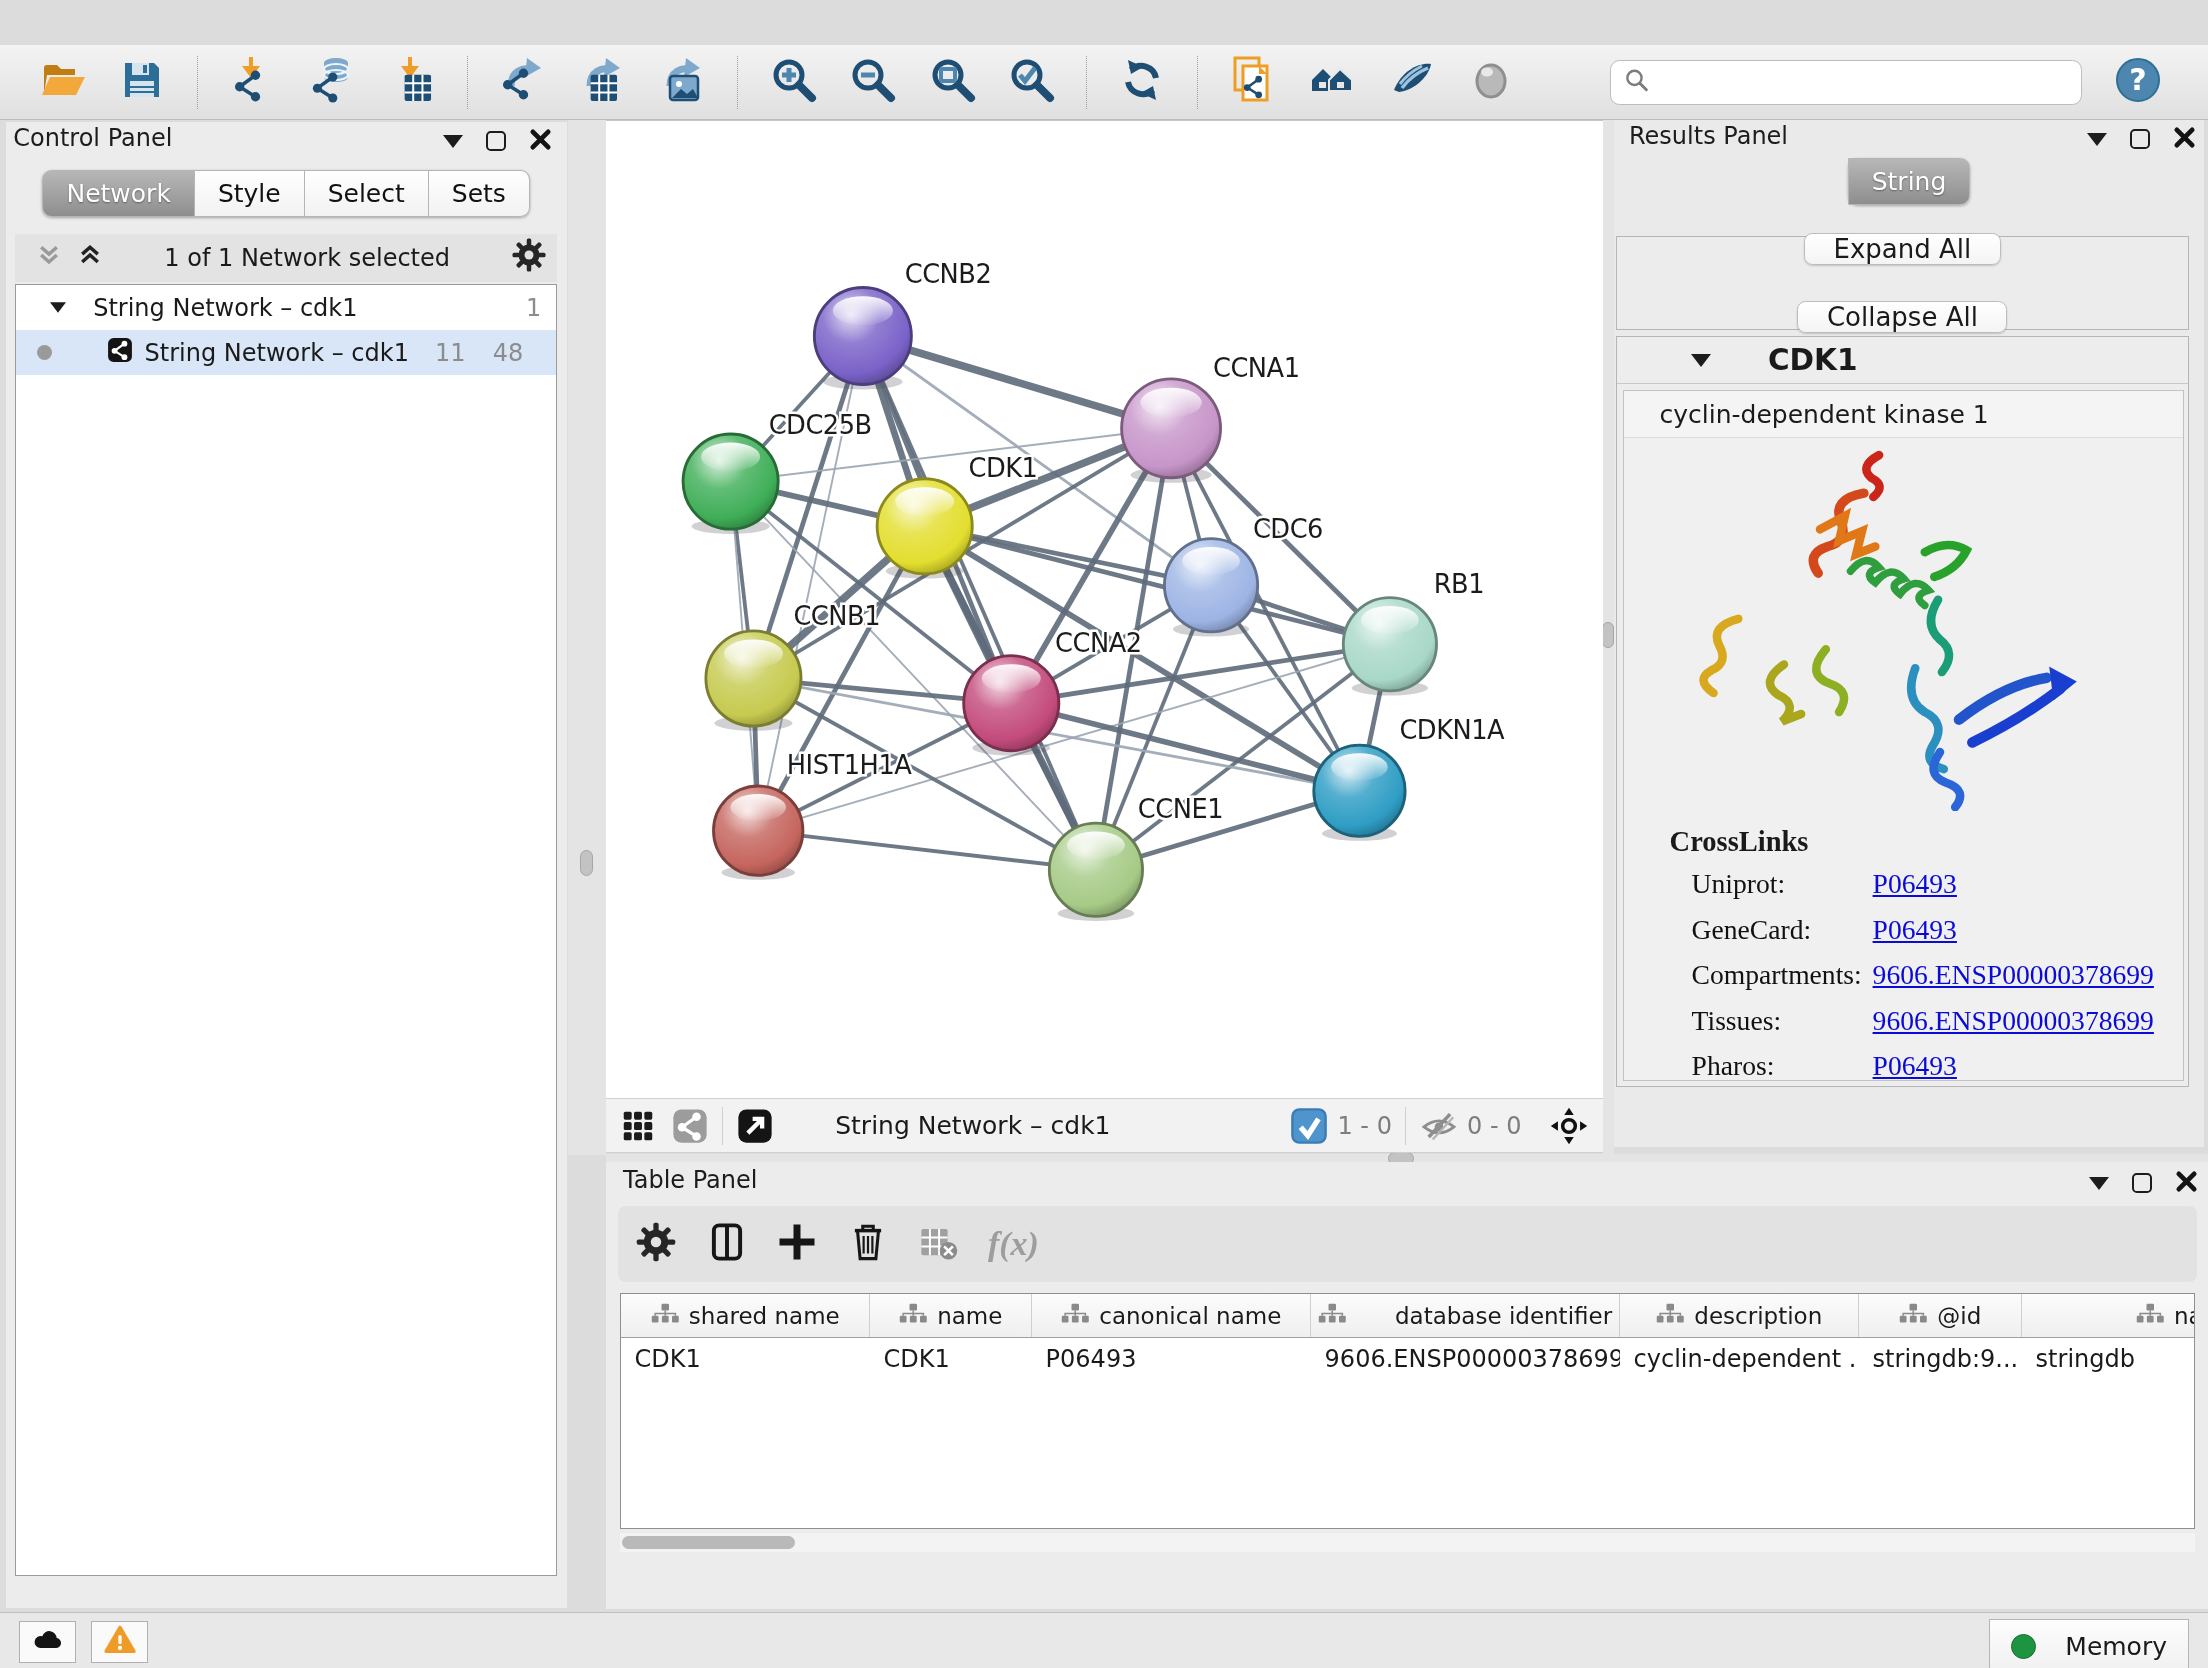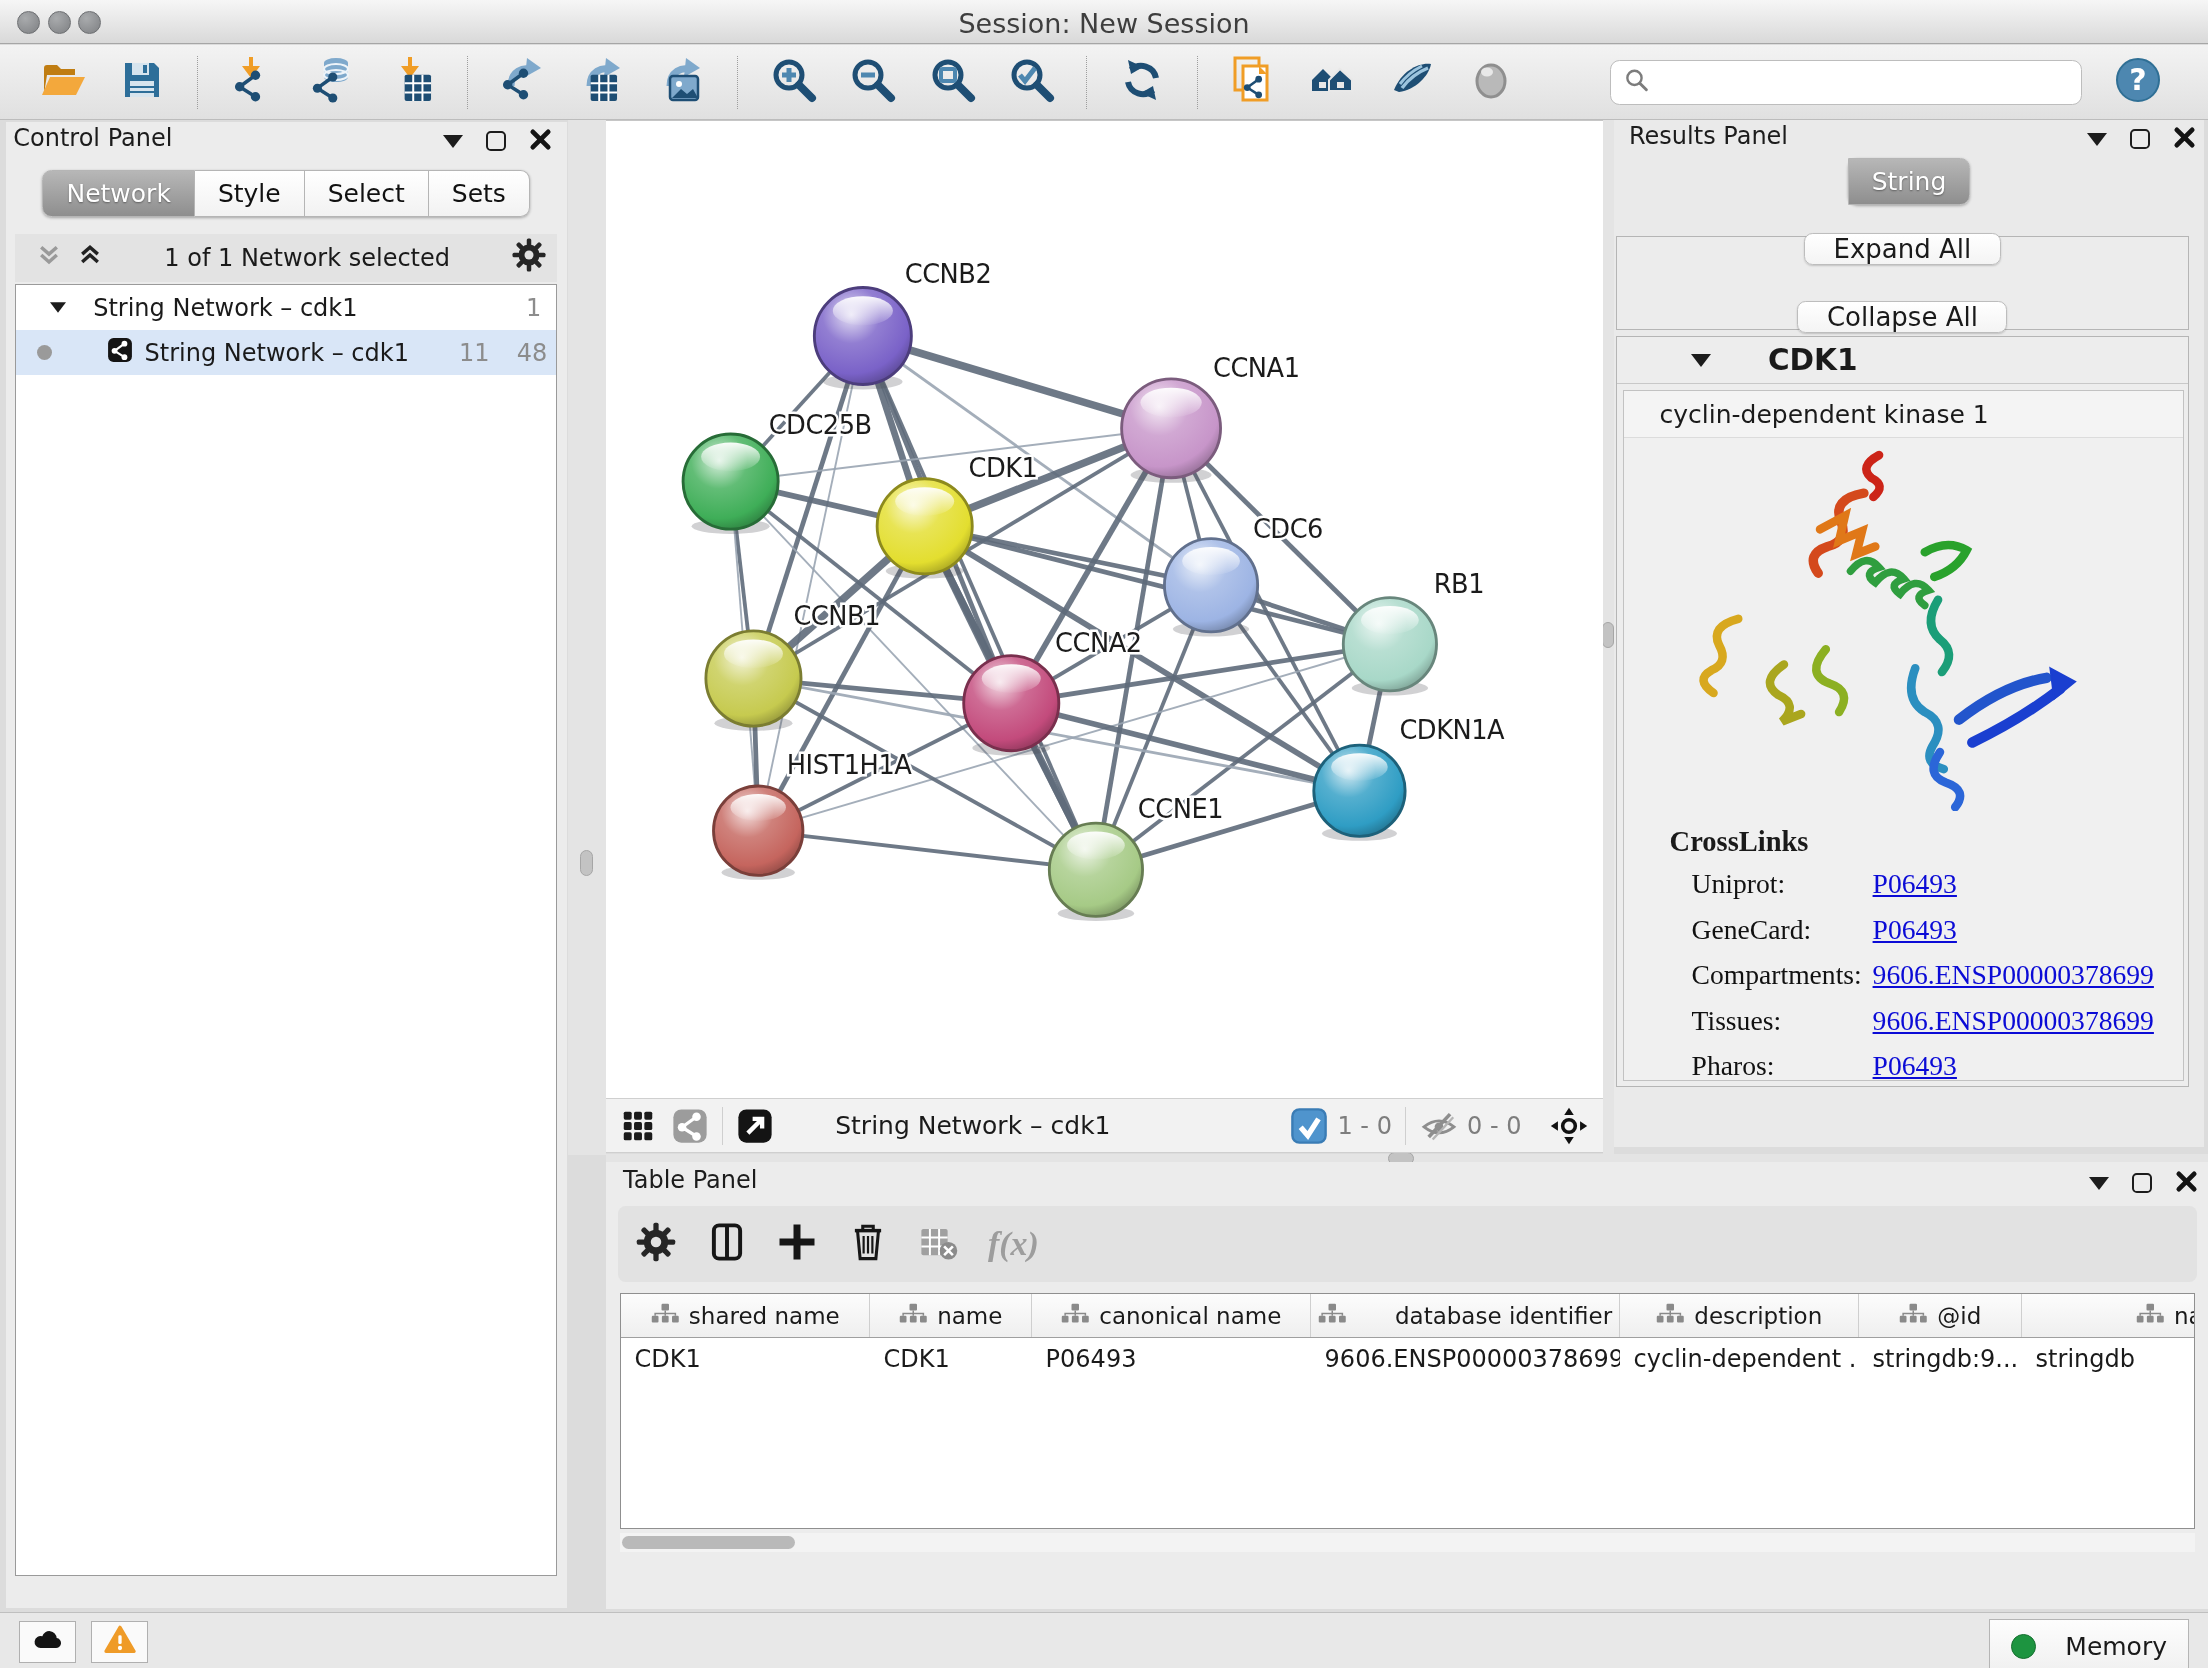--- a/index.html
+++ b/index.html
@@ -123,26 +123,20 @@
   .sbtn svg{width:32px;height:32px;}
   .membtn{position:absolute;right:19px;top:5.7px;height:56px;padding:0 21px;border:1.9px solid #b5b5b5;
     background:linear-gradient(#fdfdfd,#f0f0f0);display:flex;align-items:center;gap:29px;font-size:25px;}
   .memdot{width:25px;height:25px;border-radius:50%;background:#1d9440;border:1px solid #166f30;}
 </style>
 </head>
 <body>
 
 <div class="app">
 
-  <div class="titlebar">
-    <span class="tl" style="left:17px"></span>
-    <span class="tl" style="left:48px"></span>
-    <span class="tl" style="left:78px"></span>
-    <div class="title-text">Session: New Session</div>
-  </div>
 
   <div class="toolbar" id="main-toolbar">
     <div class="tbtn">
         <span><svg viewBox="0 0 48 48">
             <path d="M5 38V12q0-3 3-3h10l4 4h14v6H8z" fill="#c07d12"></path>
             <path d="M3 39l8-18h35l-9 18z" fill="#f3a83c"></path>
           </svg></span>
       </div>
       <div class="tbtn">
         <span><svg viewBox="0 0 48 48">
@@ -356,21 +350,21 @@
               <rect x="2" y="2" width="44" height="44" rx="10" fill="#141414"></rect>
               <g transform="translate(4,4) scale(0.83)" fill="#fff" stroke="#fff">
                 <path d="M12 26L34 10M12 26l22 14" stroke-width="5" fill="none"></path>
                 <circle cx="34" cy="10" r="6.5" stroke="none"></circle>
                 <circle cx="12" cy="26" r="6.5" stroke="none"></circle>
                 <circle cx="34" cy="40" r="6.5" stroke="none"></circle>
               </g>
             </svg></span>
         <span style="margin-left:11.4px">String Network – cdk1</span>
         <span class="cnt" style="margin-left:auto">11</span>
-        <span class="cnt" style="margin-left:27px;margin-right:9px">48</span>
+        <span class="cnt" style="margin-left:27px;margin-right:33px">48</span>
         </div>
       </div>
   </div>
 
   <div class="split-v" style="left:568px;top:120px;width:38px;height:1035px">
     <span class="knob-v" style="left:12.4px;top:730px"></span>
   </div>
   <div class="split-v" style="left:1603px;top:120px;width:11.4px;height:1035px">
     <span class="knob-v" style="left:-1px;top:502px"></span>
   </div>

